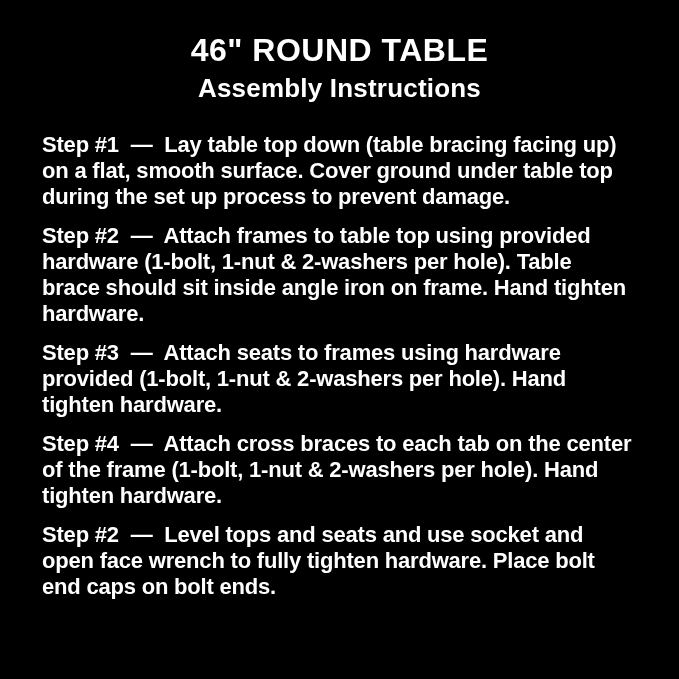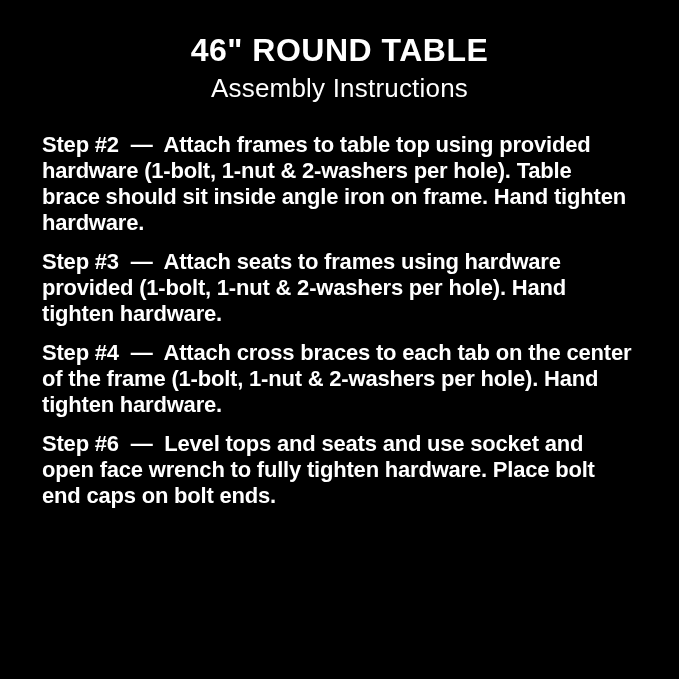--- a/index.html
+++ b/index.html
@@ -28,48 +28,51 @@
     text-align: center;
     letter-spacing: 0.5px;
     font-weight: bold;
   }
   .subtitle {
     margin: 9px 0 0 0;
     font-size: 26px;
     line-height: 26px;
     text-align: center;
     letter-spacing: 0.2px;
-    font-weight: normal;
+    font-weight: bold;
   }
   .steps {
     padding: 31px 15px 0 42px;
   }
   .step {
     margin: 0 0 13px 0;
     font-size: 22px;
     line-height: 26px;
     letter-spacing: -0.2px;
     white-space: pre;
     font-weight: bold;
   }
 </style>
 </head>
 <body>
 
 <div class="page">
   <h1 class="title">46" ROUND TABLE</h1>
   <h2 class="subtitle">Assembly Instructions</h2>
   <div class="steps">
+    <p class="step">Step #1  —  Lay table top down (table bracing facing up)
+on a flat, smooth surface. Cover ground under table top
+during the set up process to prevent damage.</p>
     <p class="step">Step #2  —  Attach frames to table top using provided
 hardware (1-bolt, 1-nut &amp; 2-washers per hole). Table
 brace should sit inside angle iron on frame. Hand tighten
 hardware.</p>
     <p class="step">Step #3  —  Attach seats to frames using hardware
 provided (1-bolt, 1-nut &amp; 2-washers per hole). Hand
 tighten hardware.</p>
     <p class="step">Step #4  —  Attach cross braces to each tab on the center
 of the frame (1-bolt, 1-nut &amp; 2-washers per hole). Hand
 tighten hardware.</p>
-    <p class="step">Step #6  —  Level tops and seats and use socket and
+    <p class="step">Step #2  —  Level tops and seats and use socket and
 open face wrench to fully tighten hardware. Place bolt
 end caps on bolt ends.</p>
   </div>
 </div>
 
 </body></html>

